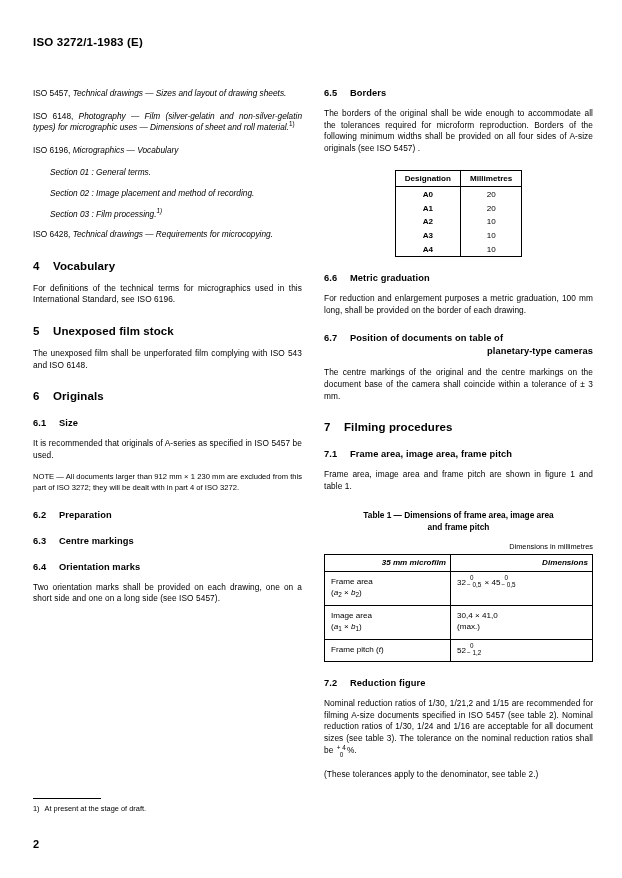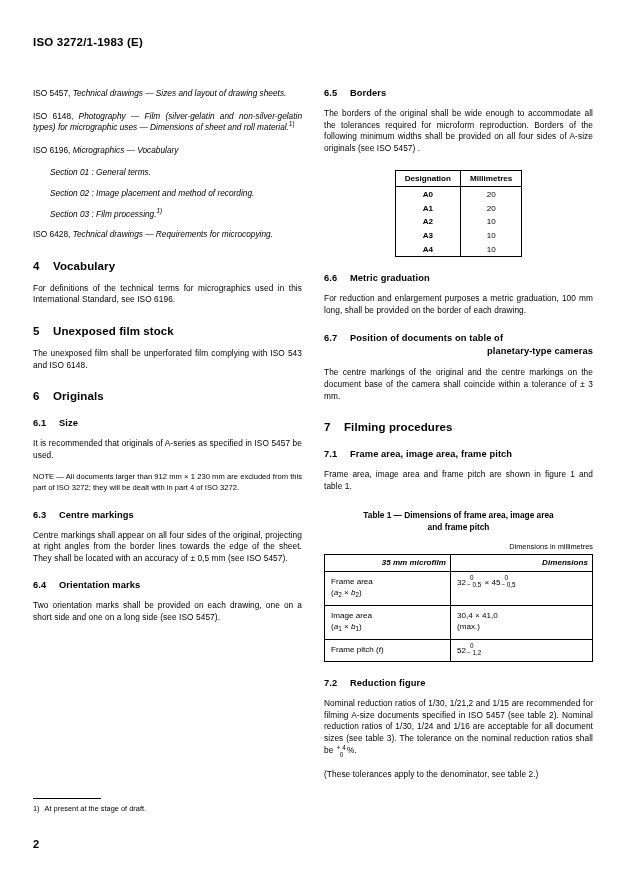--- a/index.html
+++ b/index.html
@@ -240,23 +240,23 @@
 
       <h2 class="clause"><span class="num">5</span><span>Unexposed film stock</span></h2>
       <p class="body">The unexposed film shall be unperforated film complying with ISO 543 and ISO 6148.</p>
 
       <h2 class="clause"><span class="num">6</span><span>Originals</span></h2>
 
       <h3 class="subclause"><span class="num">6.1</span><span>Size</span></h3>
       <p class="body">It is recommended that originals of A-series as specified in ISO 5457 be used.</p>
       <p class="note">NOTE — All documents larger than 912 mm × 1 230 mm are excluded from this part of ISO 3272; they will be dealt with in part 4 of ISO 3272.</p>
 
+      <h3 class="subclause"><span class="num">6.2</span><span>Preparation</span></h3>
 
       <h3 class="subclause"><span class="num">6.3</span><span>Centre markings</span></h3>
-      <p class="body">Centre markings shall appear on all four sides of the original, projecting at right angles from the border lines towards the edge of the sheet. They shall be located with an accuracy of ± 0,5 mm (see ISO 5457).</p>
 
       <h3 class="subclause"><span class="num">6.4</span><span>Orientation marks</span></h3>
       <p class="body last">Two orientation marks shall be provided on each drawing, one on a short side and one on a long side (see ISO 5457).</p>
 
     </div>
 
     <div class="col col-right">
 
       <h3 class="subclause" style="margin-top:0;"><span class="num">6.5</span><span>Borders</span></h3>
       <p class="body">The borders of the original shall be wide enough to accommodate all the tolerances required for microform reproduction. Borders of the following minimum widths shall be provided on all four sides of A-size originals (see ISO 5457) .</p>

